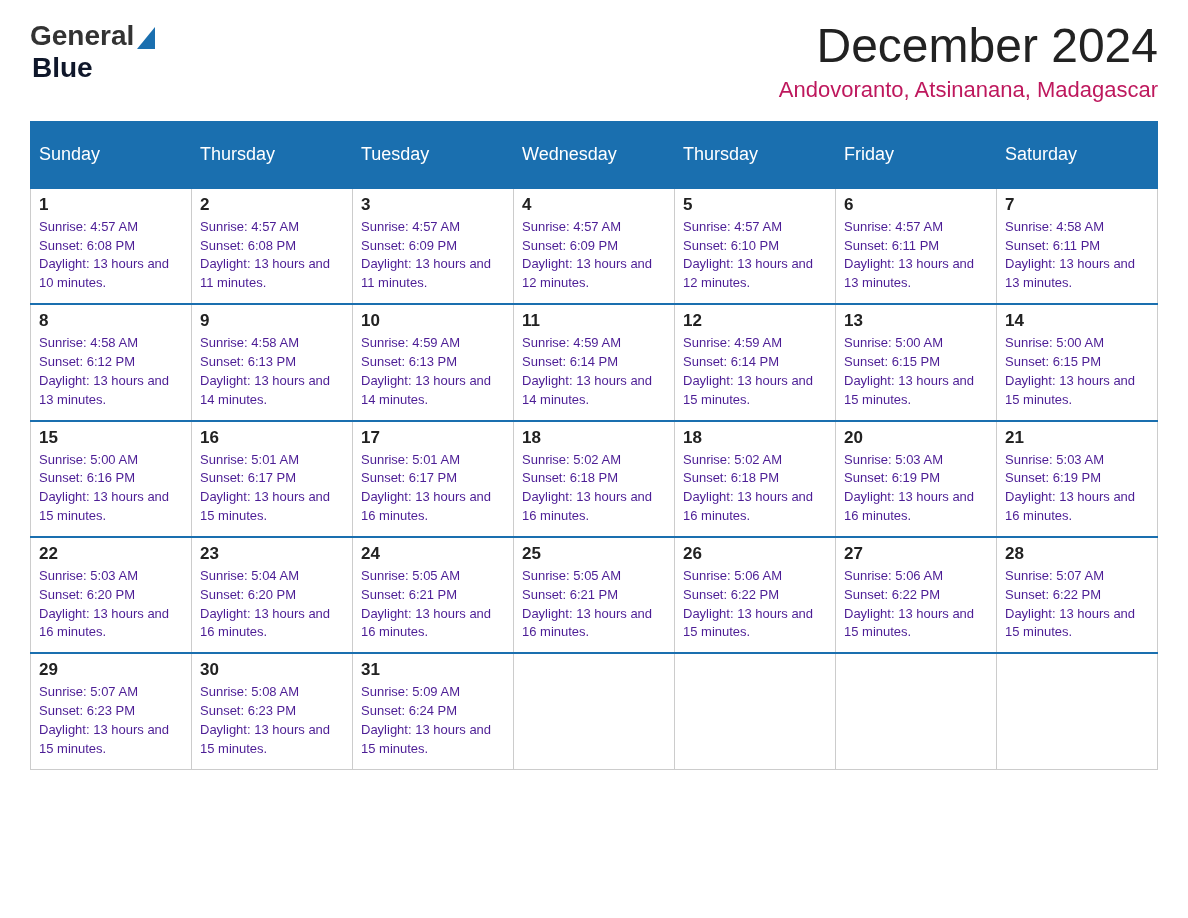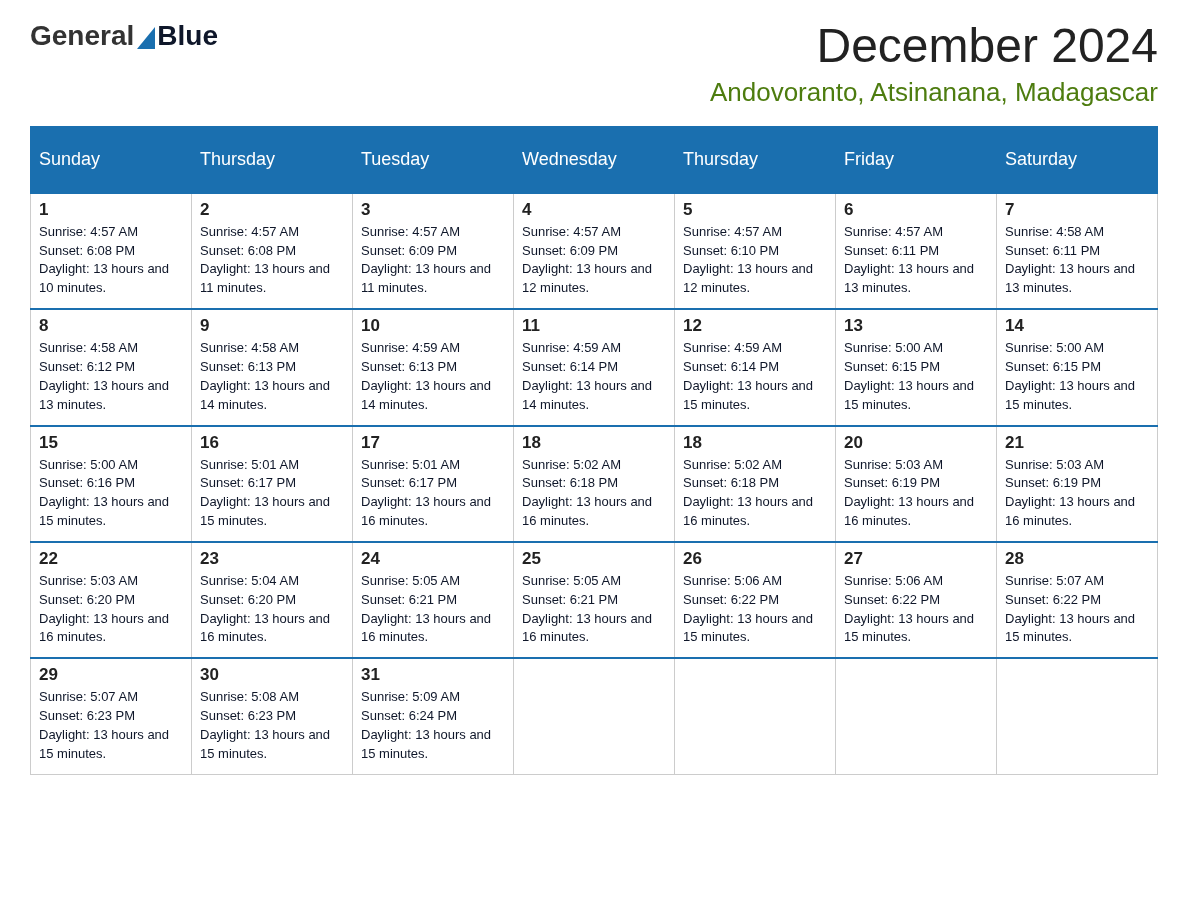--- a/index.html
+++ b/index.html
@@ -11,21 +11,21 @@
       padding: 20px 30px;
     }
     .header {
       display: flex;
       justify-content: space-between;
       align-items: flex-start;
       margin-bottom: 18px;
     }
     .logo {
       display: flex;
-      flex-direction: row;
+      flex-direction: column;
       align-items: flex-start;
     }
     .logo-top {
       display: flex;
       align-items: center;
     }
     .logo-text-general {
       font-size: 28px;
       font-weight: bold;
       color: #333;
@@ -47,22 +47,22 @@
     .title-section {
       text-align: right;
     }
     .month-title {
       font-size: 48px;
       font-weight: normal;
       color: #222;
       line-height: 1.1;
     }
     .location-title {
-      font-size: 26px;
-      color: #4d7c0f;
+      font-size: 22px;
+      color: #be185d;
       margin-top: 4px;
     }
     table {
       width: 100%;
       border-collapse: collapse;
       table-layout: fixed;
     }
     th {
       background-color: #1a6faf;
       color: #fff;
@@ -84,21 +84,21 @@
     td .day-num {
       font-size: 17px;
       font-weight: bold;
       display: block;
       margin-bottom: 3px;
       color: #222;
     }
     td .day-info {
       font-size: 13px;
       line-height: 1.45;
-      color: #0f172a;
+      color: #4c1d95;
     }
     tr.week-row td {
       border-top: 2px solid #1a6faf;
     }
     td.empty {
       background: #fff;
     }
   </style>
 </head>
 <body>

